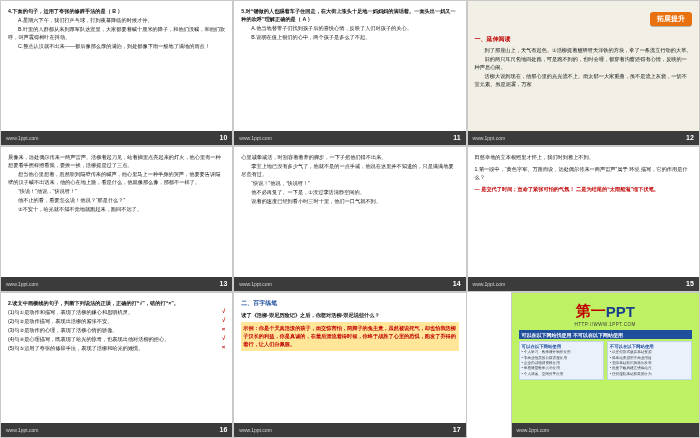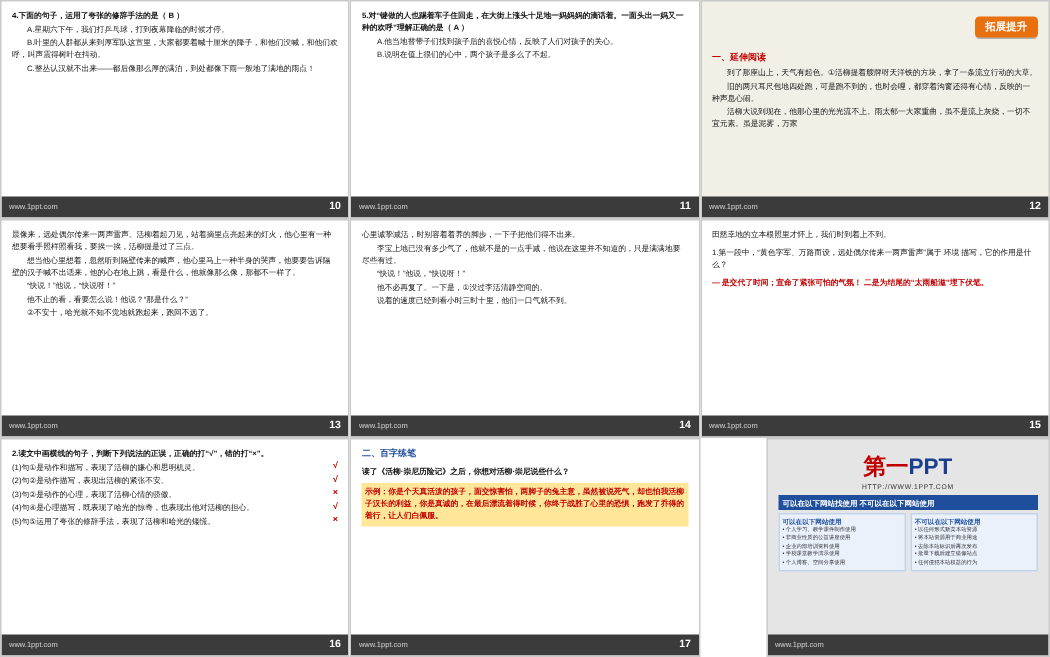--- a/index.html
+++ b/index.html
@@ -44,21 +44,21 @@
   
   .s12{background:#f2efe6;}
   .s12 .title{color:#c00000;font-weight:bold;font-size:6px;margin-bottom:2px;}
   .badge{
     display:inline-block;background:#e8700f;color:#fff;
     font-size:7px;font-weight:bold;padding:2px 7px;border-radius:3px;
     margin-bottom:3px;
     box-shadow:0 1px 0 rgba(0,0,0,.25);
   }
   
-  .s18{background:#e5e5e5;margin-left:44px;}
+  .s18{background:#bef264;margin-left:44px;}
   .logo-wrap{text-align:center;padding-top:3px;}
   .logo-1{color:#c00000;font-weight:bold;font-size:15px;letter-spacing:0px;display:inline-block;vertical-align:middle;}
   .logo-ppt{color:#1a3f8f;font-weight:bold;font-size:15px;display:inline-block;vertical-align:middle;}
   .logo-sub{font-size:4.5px;color:#333;letter-spacing:.5px;margin-top:1px;}
   .bluebar{
     background:#1f4e9c;color:#fff;font-size:5px;font-weight:bold;
     padding:1.5px 3px;margin-top:3px;
   }
   .twocol{display:flex;gap:3px;margin-top:2px;}
   .col{

